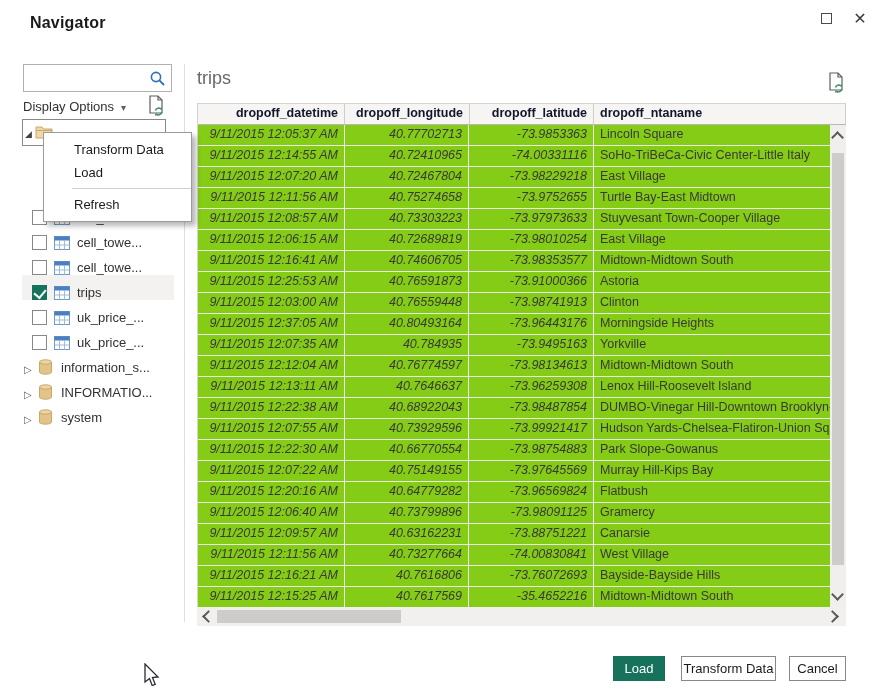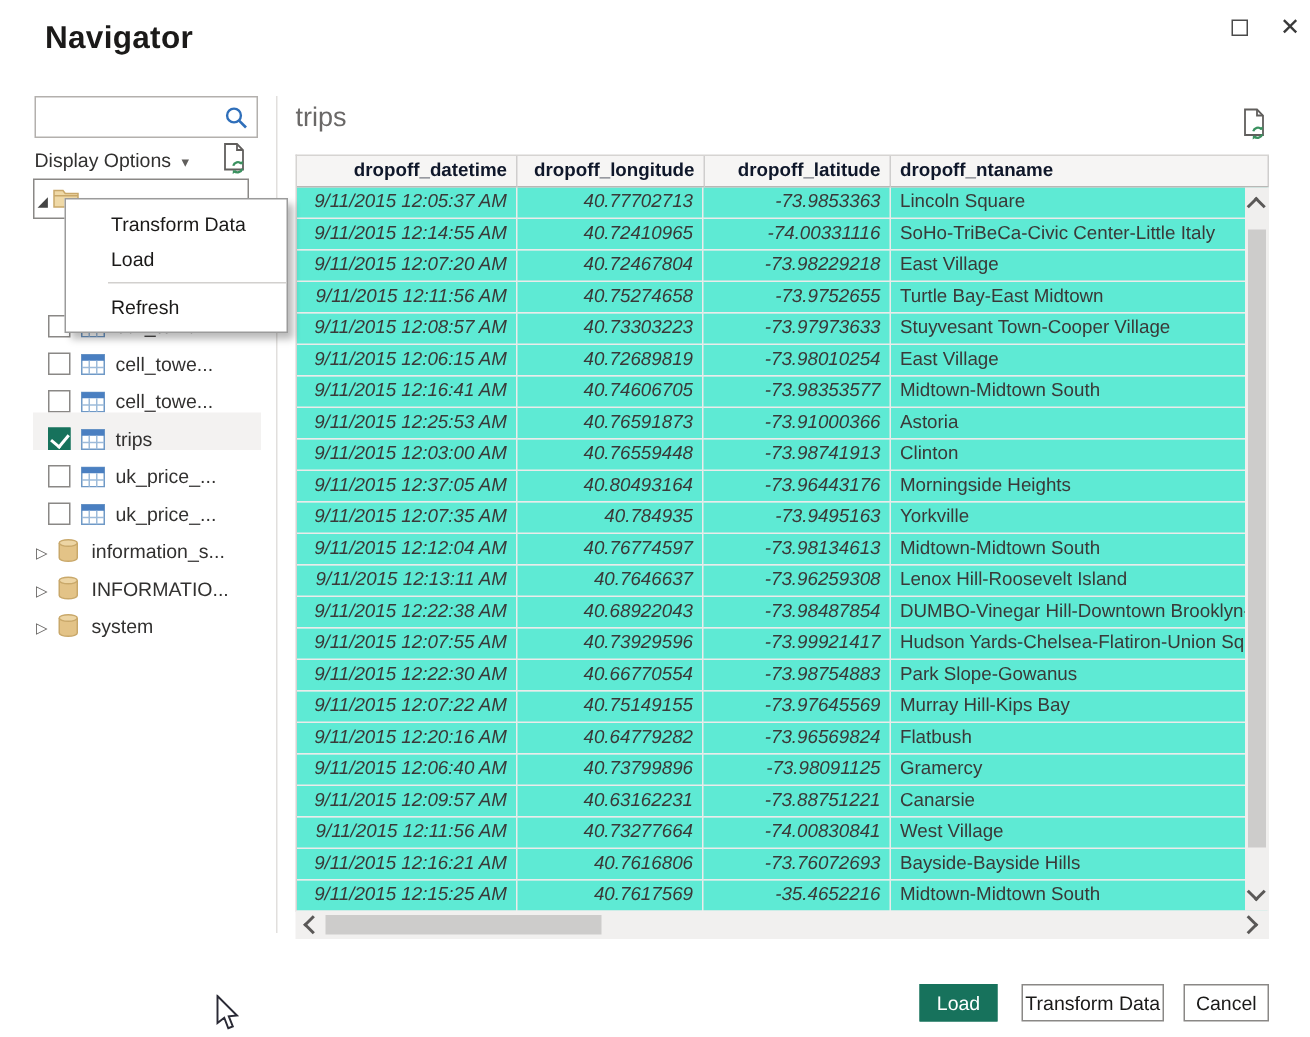--- a/index.html
+++ b/index.html
@@ -1,19 +1,19 @@
 <!DOCTYPE html>
 <html><head>
 <meta charset="utf-8">
 <style>
   html,body{margin:0;padding:0;background:#fff;}
   *{box-sizing:border-box;font-family:"Liberation Sans","DejaVu Sans",sans-serif;}
   .dialog{position:relative;width:873px;height:691px;background:#fff;overflow:hidden;}
 
-  .title{position:absolute;left:30px;top:14px;font-size:21px;font-weight:700;color:#1b1a19;letter-spacing:.2px;}
+  .title{position:absolute;left:30px;top:14px;font-size:16px;font-weight:700;color:#1b1a19;letter-spacing:.2px;}
   .winbtn{position:absolute;top:6px;width:24px;height:24px;display:flex;align-items:center;justify-content:center;cursor:default;}
   .btn-max{left:814px;}
   .btn-max span{display:block;width:11px;height:11px;border:1px solid #4a4a4a;}
   .btn-close{left:848px;font-size:16px;color:#3a3a3a;}
 
   
   .search{position:absolute;left:23px;top:64px;width:149px;height:28px;border:1px solid #b3b0ad;background:#fff;}
   .search input{position:absolute;left:4px;top:3px;width:118px;height:20px;border:0;outline:none;font-size:13px;}
   .search svg{position:absolute;right:5px;top:5px;}
   .disp{position:absolute;left:23px;top:99px;font-size:13px;color:#323130;text-align:right;}
@@ -39,21 +39,21 @@
   .mi{height:23px;line-height:23px;padding-left:30px;font-size:13px;color:#1b1a19;cursor:default;}
   .msep{border-top:1px solid #d2d0ce;margin:4px 0 4px 28px;}
 
   
   .ptitle{position:absolute;left:197px;top:68px;font-size:18px;font-weight:400;color:#6a6867;}
   .prefresh{left:826px;top:72px;}
 
   .tbl{position:absolute;left:197px;top:103px;width:649px;border-left:1px solid #d6d4d2;border-top:1px solid #d6d4d2;}
   .thr{display:flex;height:21px;background:#f6f5f4;}
   .th{font-size:12.5px;font-weight:700;color:#0f172a;padding:2px 6px 0 6px;border-right:1px solid #cfcecd;border-bottom:1px solid #b9b7b5;white-space:nowrap;overflow:hidden;}
-  .tr{display:flex;height:21px;background:#5eead4;}
+  .tr{display:flex;height:21px;background:#84cc16;}
   .td{font-size:12.5px;color:#3a3938;padding:2px 6px 0 6px;border-right:1px solid #ebebea;border-bottom:1px solid #ebebea;white-space:nowrap;overflow:hidden;}
   .c0{width:147px;flex:0 0 147px;text-align:right;}
   .c1{width:124px;flex:0 0 124px;text-align:right;}
   .c2{width:125px;flex:0 0 125px;text-align:right;}
   .c3{flex:1 1 auto;text-align:left;min-width:0;}
   .td.c0,.td.c1,.td.c2{font-style:italic;}
 
   .vsb{position:absolute;left:830px;top:125px;width:16px;height:482px;background:#f0efee;}
   .vsb .thumb{position:absolute;left:2px;top:28px;width:12px;height:412px;background:#cdcccb;}
   .hsb{position:absolute;left:197px;top:607px;width:649px;height:19px;background:#f1f0ef;}

